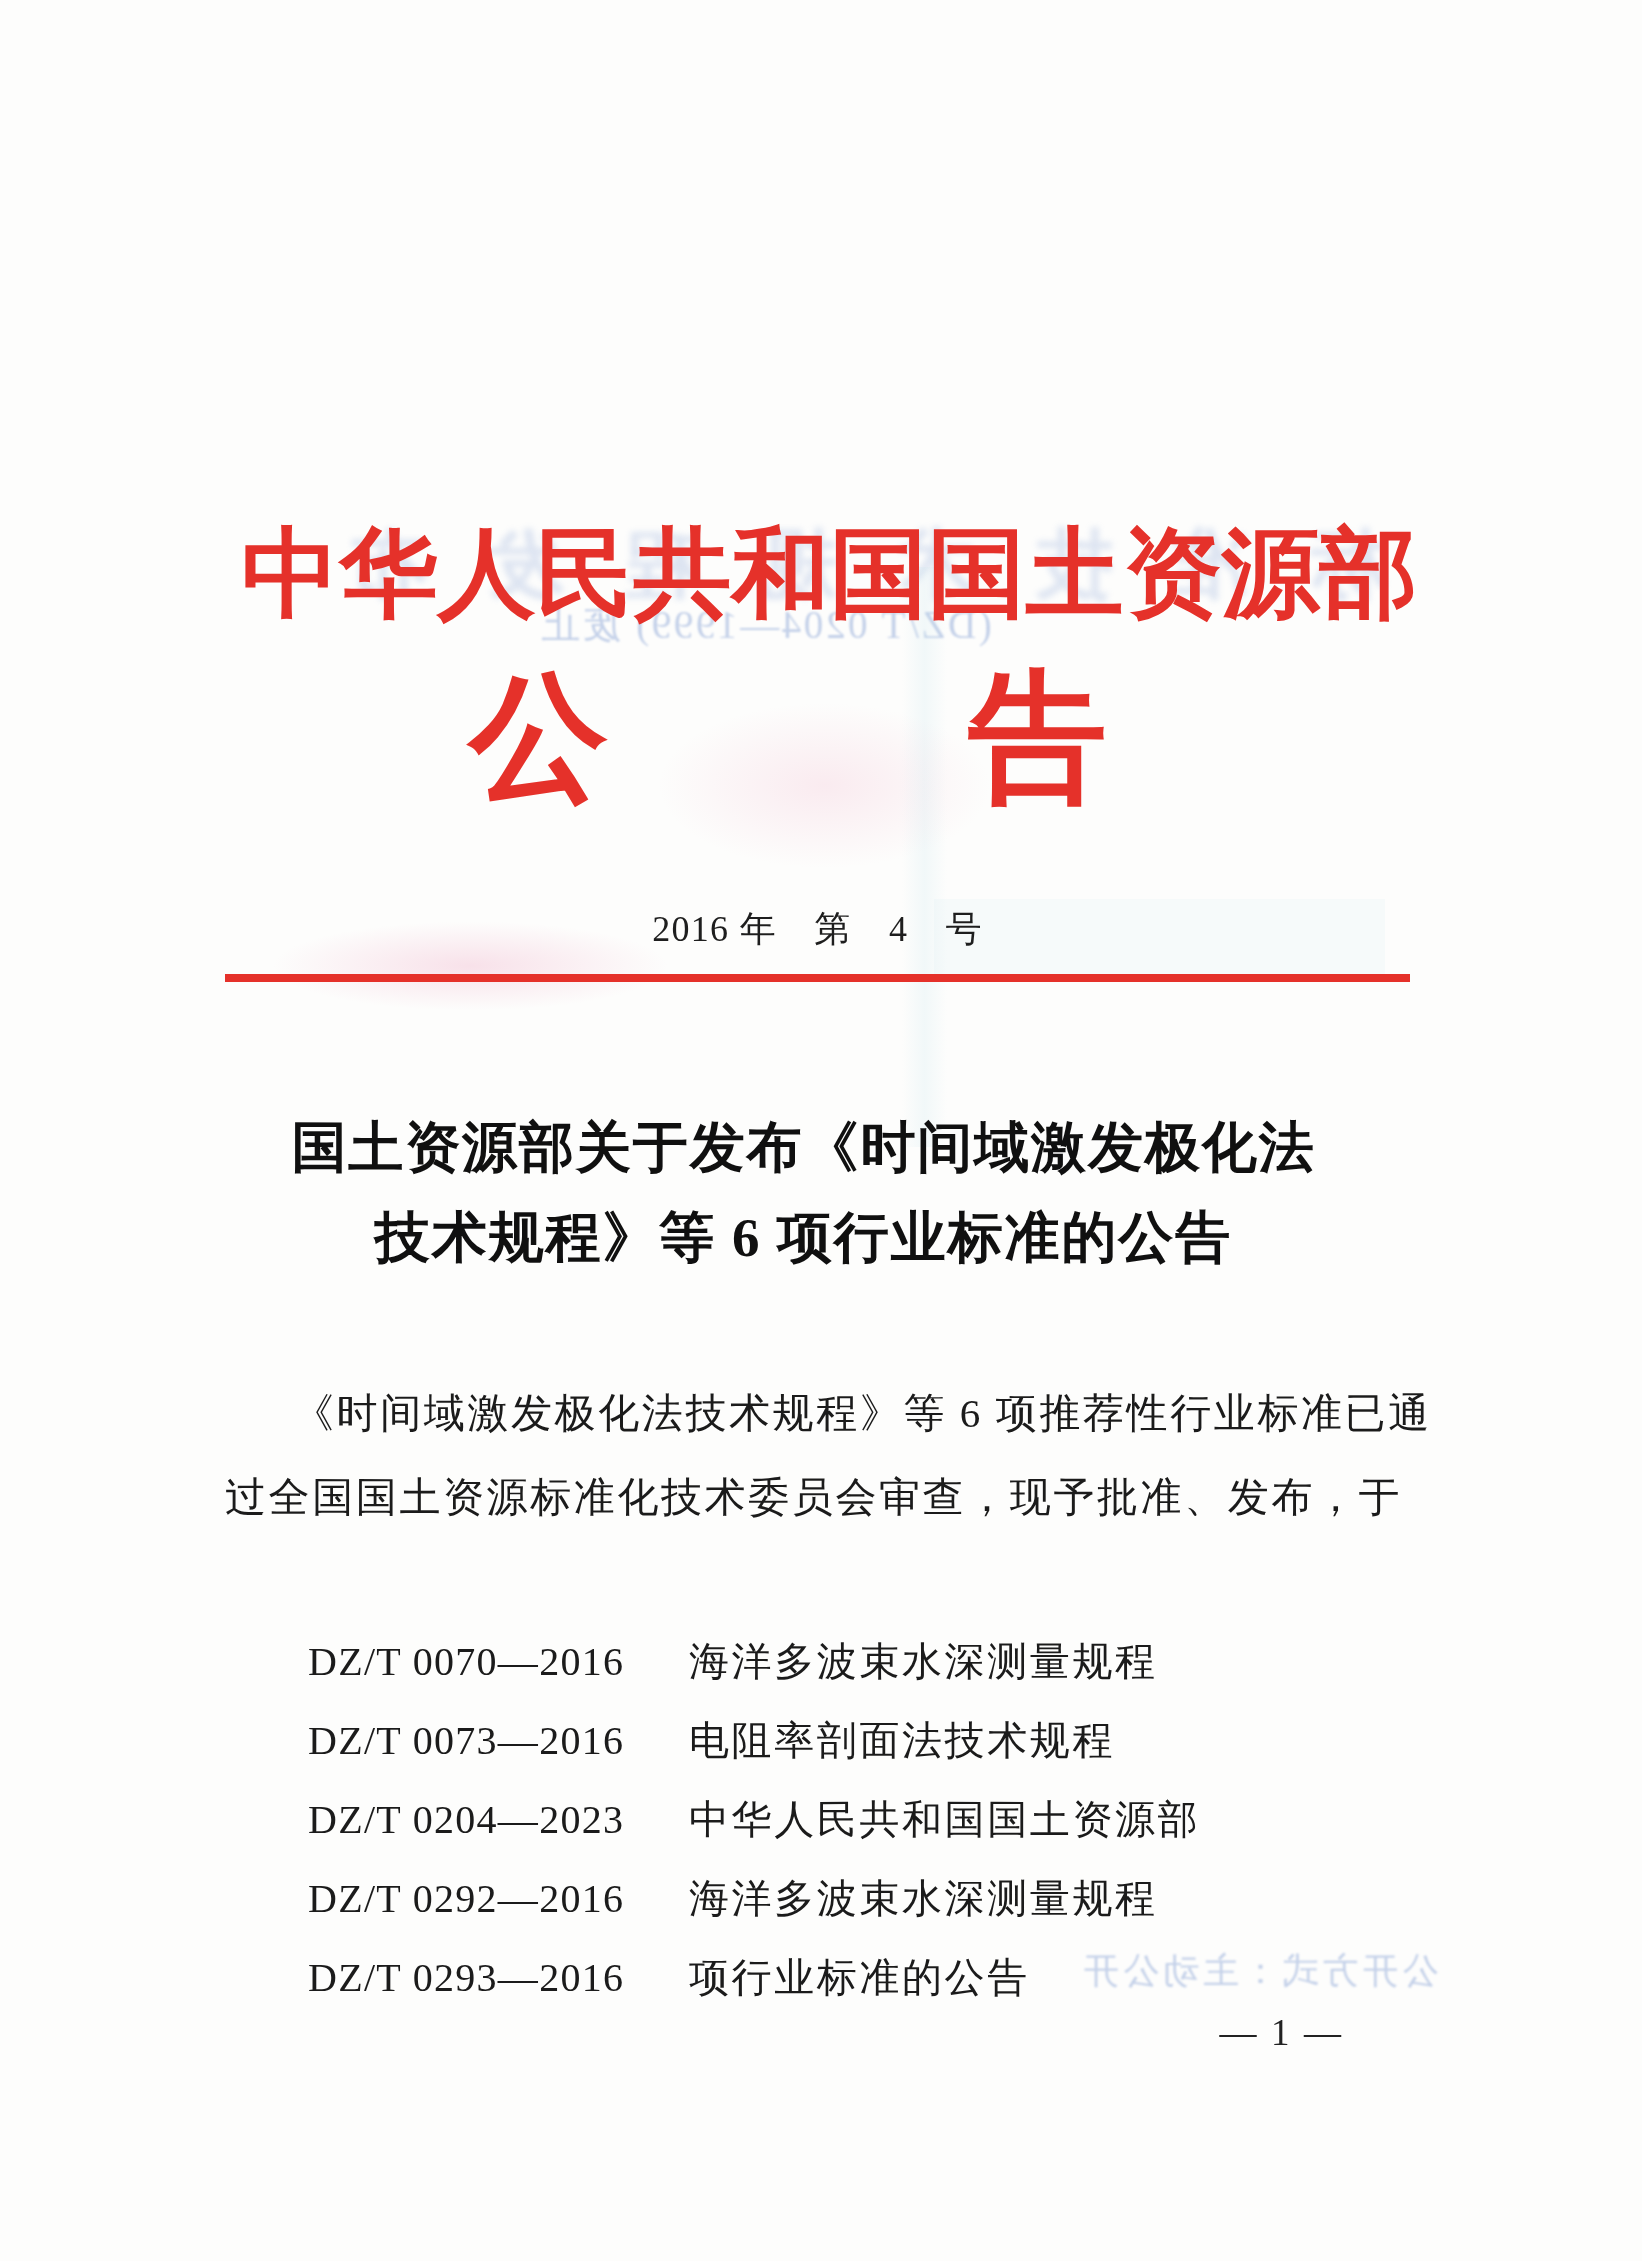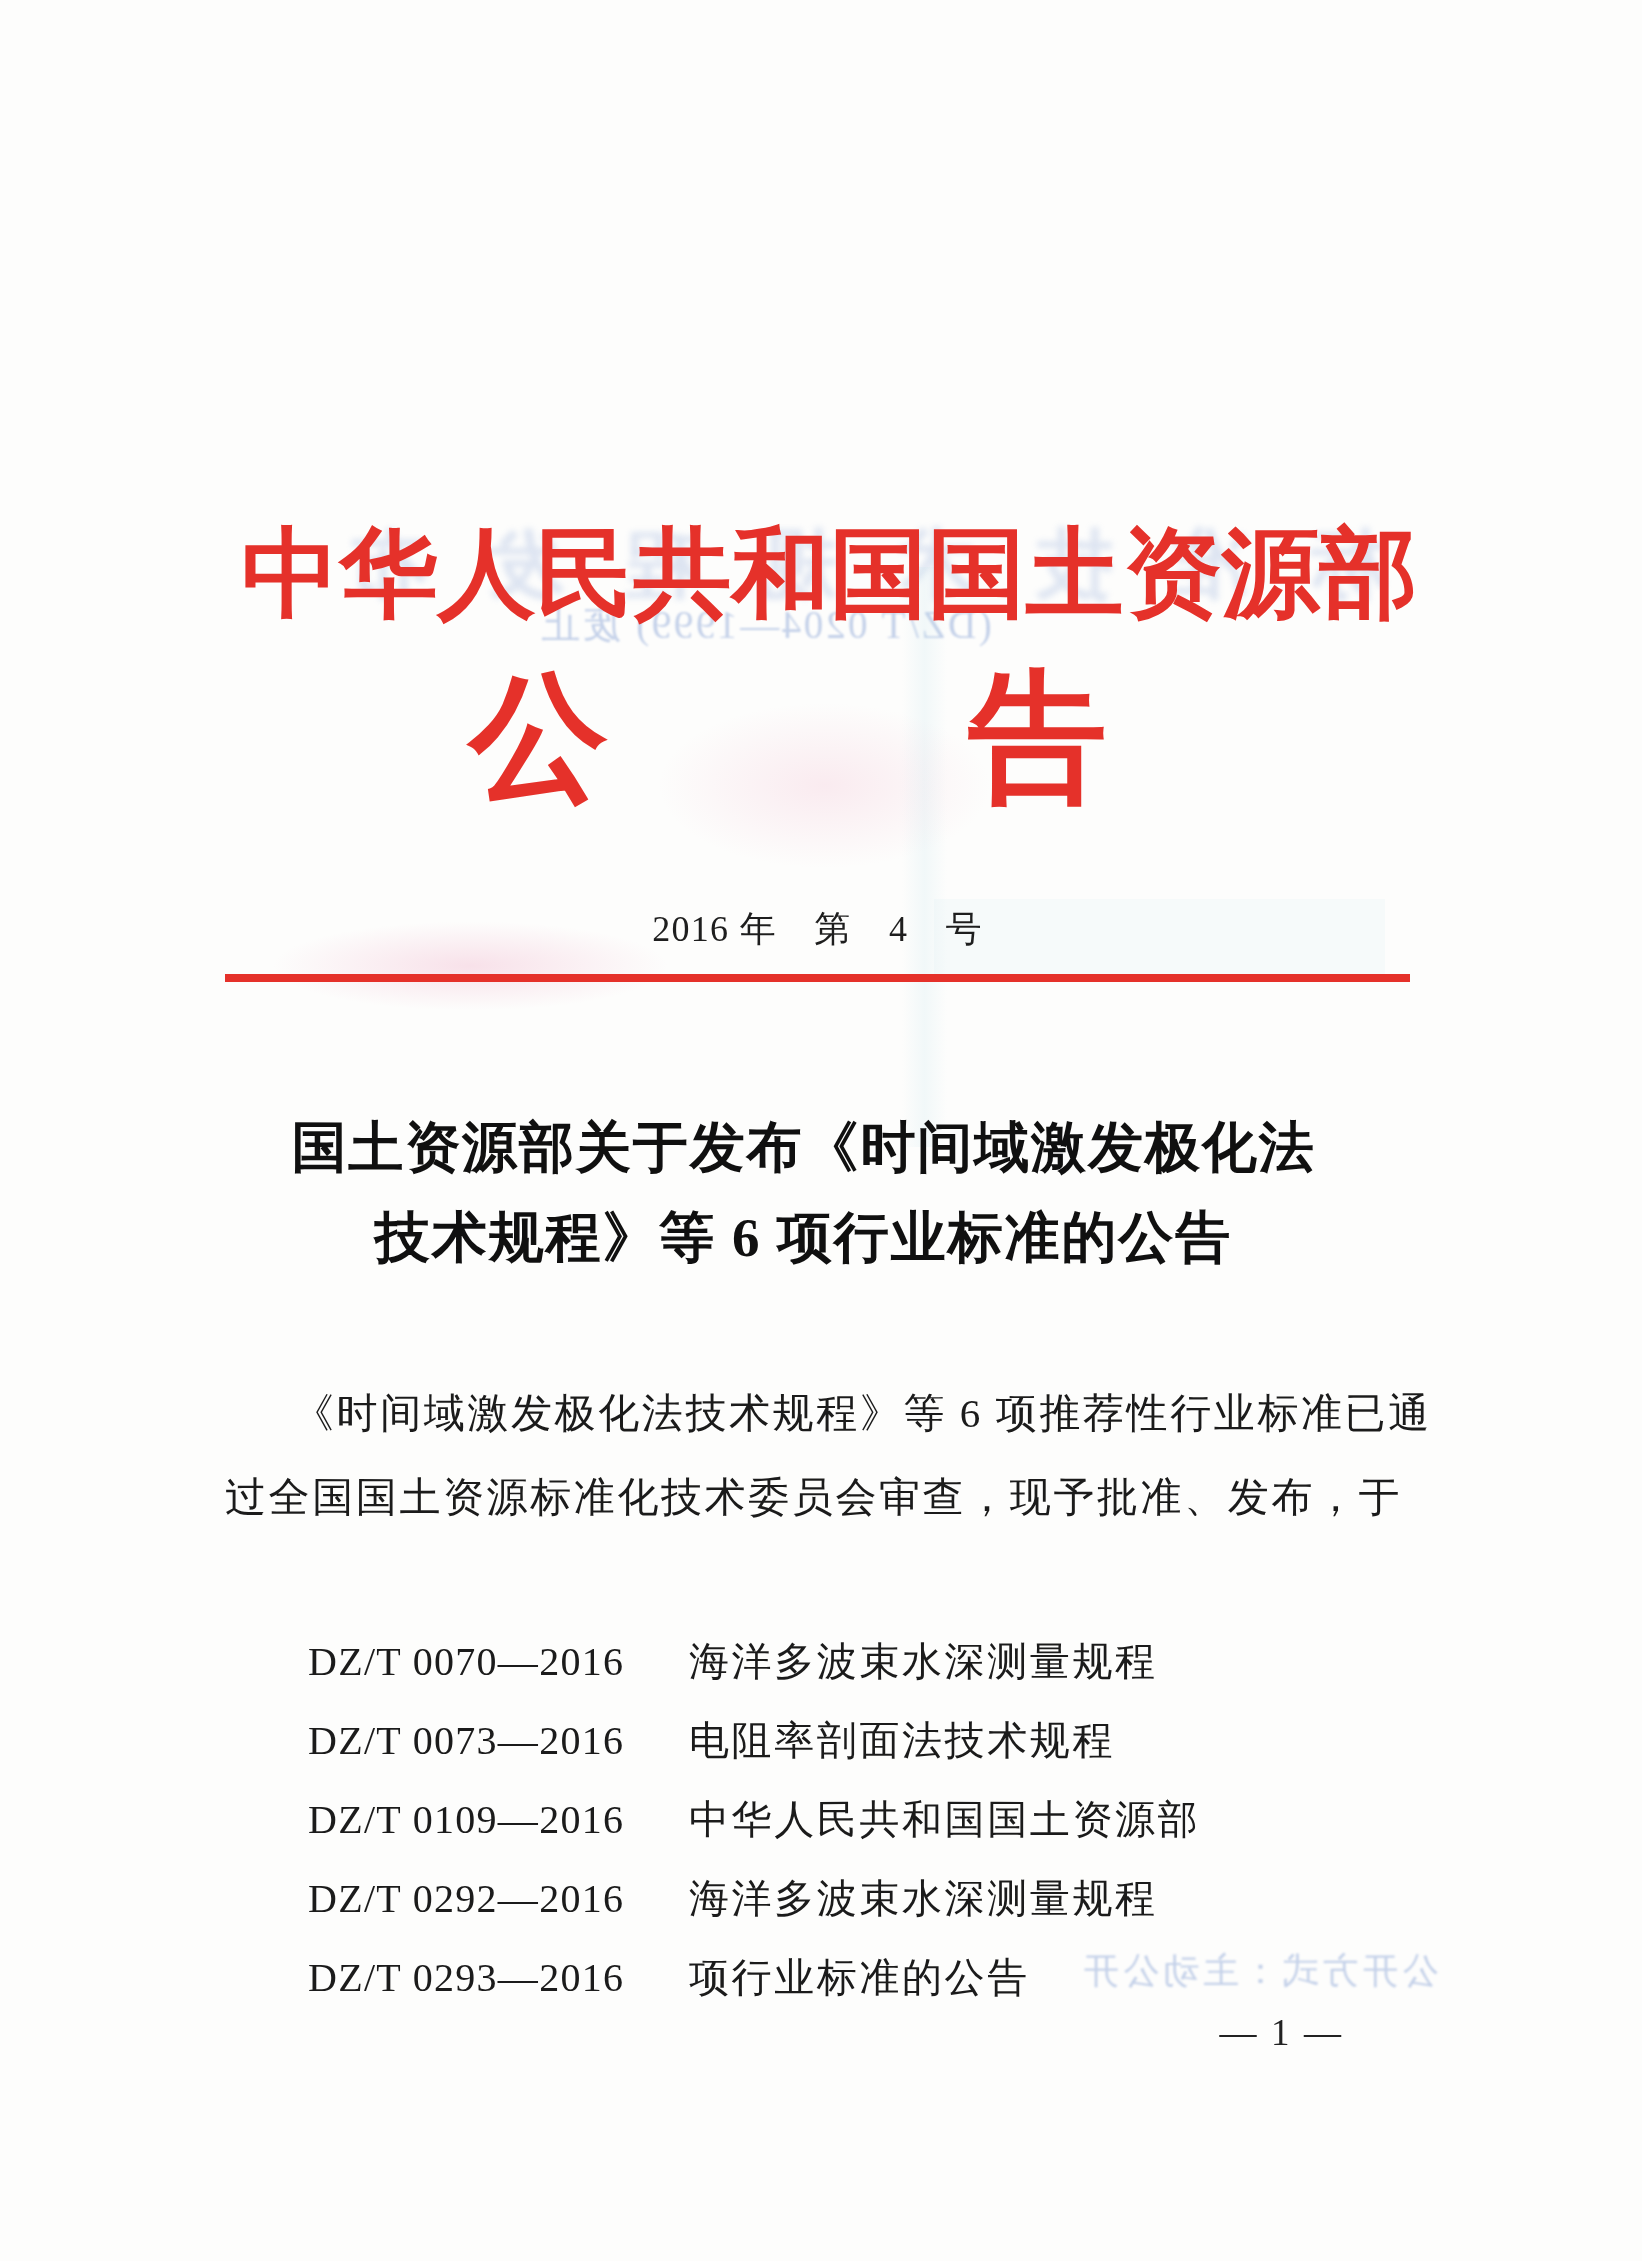--- a/index.html
+++ b/index.html
@@ -214,21 +214,21 @@
   <div class="standards">
     <div class="std-row">
       <span class="std-code">DZ/T 0070—2016</span>
       <span class="std-name">海洋多波束水深测量规程</span>
     </div>
     <div class="std-row">
       <span class="std-code">DZ/T 0073—2016</span>
       <span class="std-name">电阻率剖面法技术规程</span>
     </div>
     <div class="std-row">
-      <span class="std-code">DZ/T 0109—2016</span>
+      <span class="std-code">DZ/T 0204—2023</span>
       <span class="std-name">中华人民共和国国土资源部</span>
     </div>
     <div class="std-row">
       <span class="std-code">DZ/T 0292—2016</span>
       <span class="std-name">海洋多波束水深测量规程</span>
     </div>
     <div class="std-row">
       <span class="std-code">DZ/T 0293—2016</span>
       <span class="std-name">项行业标准的公告</span>
     </div>

